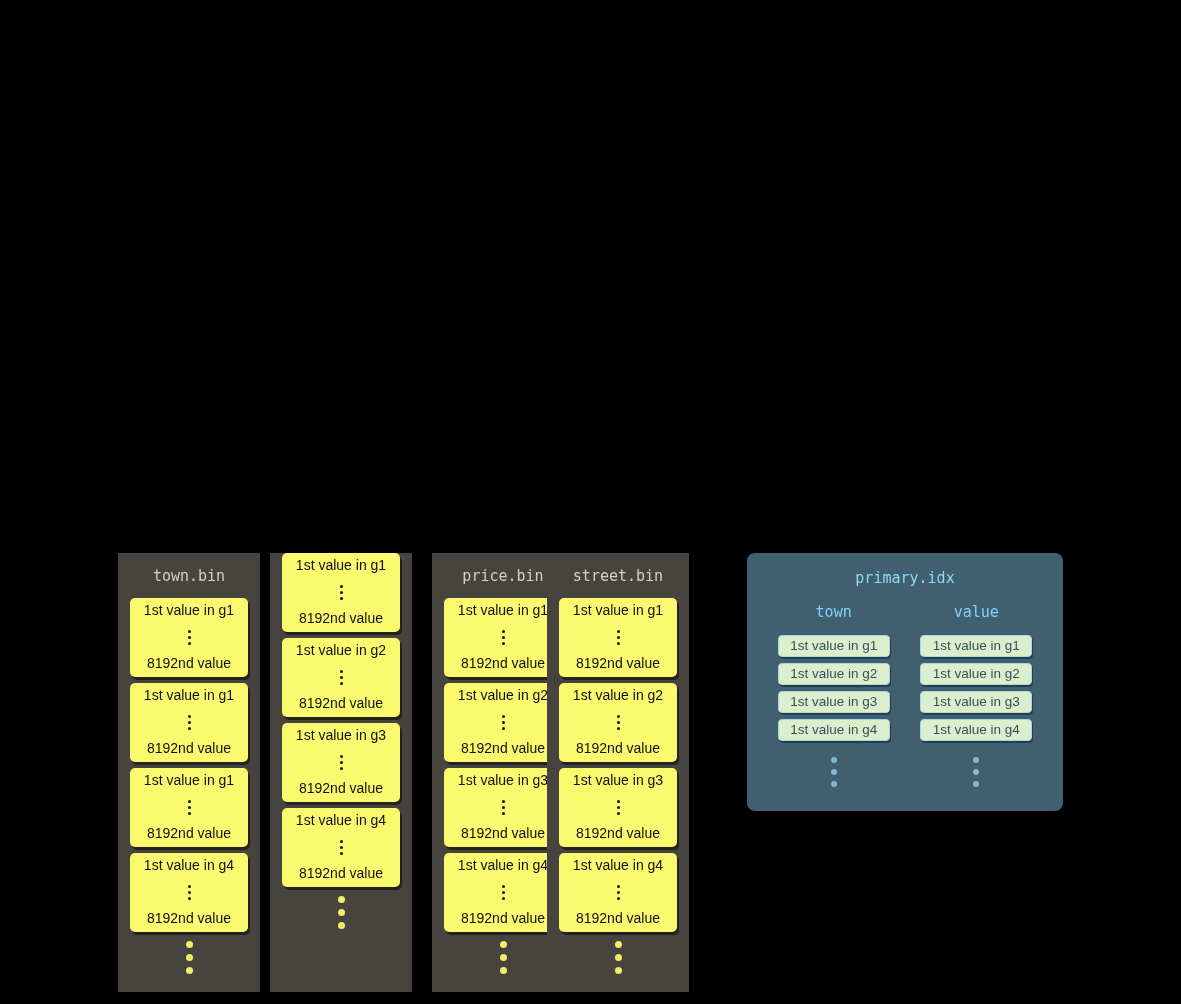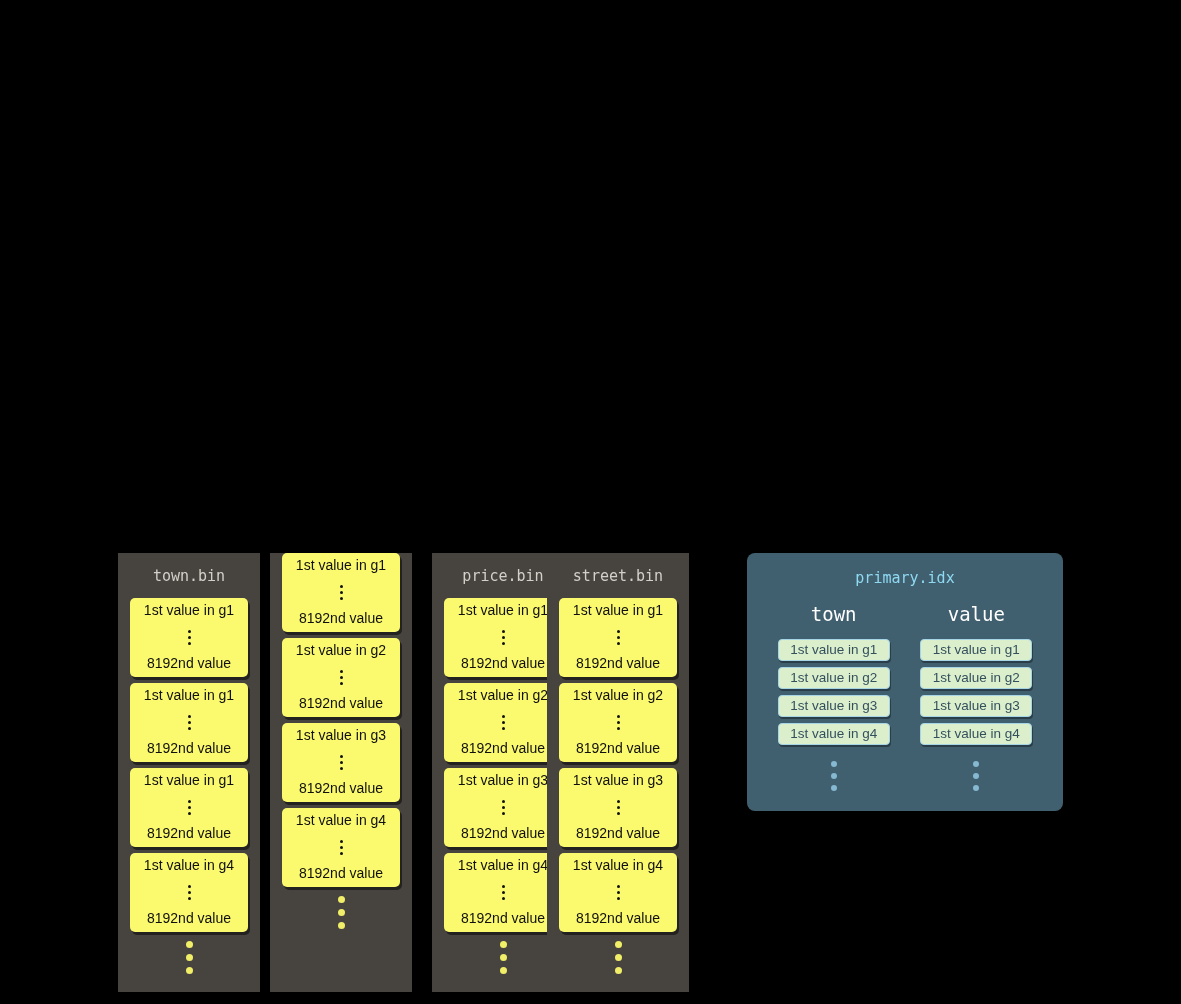--- a/index.html
+++ b/index.html
@@ -104,23 +104,23 @@
     display: flex;
     justify-content: space-evenly;
     margin-top: 16px;
   }
   .idx-col {
     display: flex;
     flex-direction: column;
     align-items: center;
   }
   .idx-header {
-    color: #ffffff;
+    color: #7dd3fc;
     font-family: "DejaVu Sans Mono", monospace;
-    font-size: 19px;
+    font-size: 15px;
     margin-bottom: 14px;
   }
   .chip {
     background: #dcefcd;
     color: #33505d;
     border: 1px solid #a6d6e6;
     border-radius: 4px;
     font-size: 13.5px;
     width: 112px;
     box-sizing: border-box;

